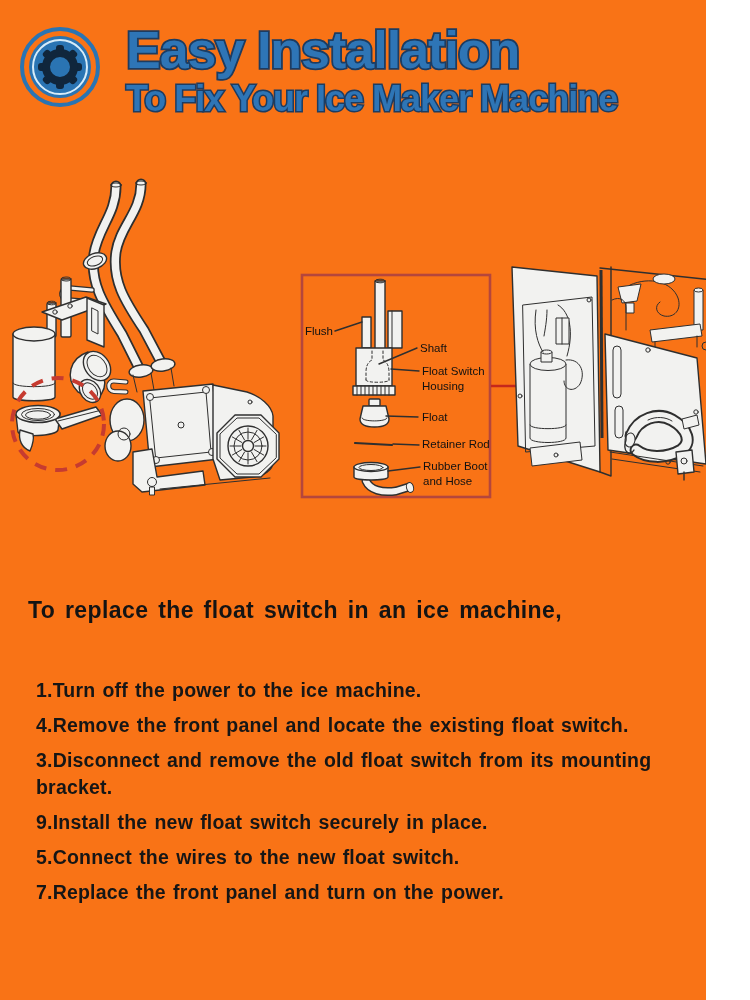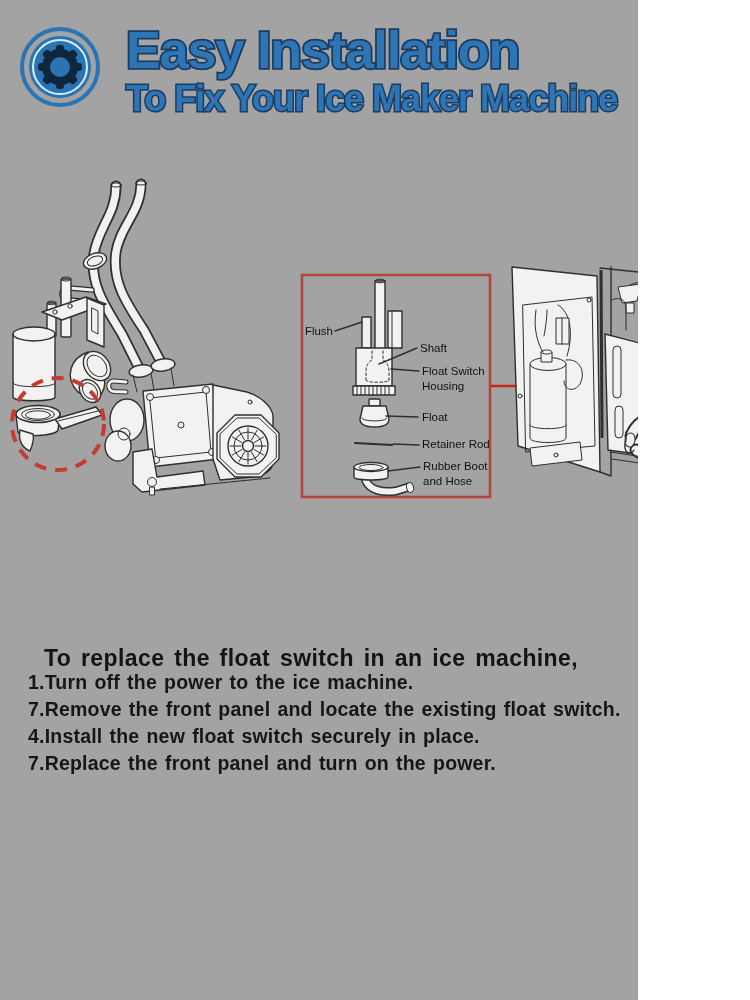--- a/index.html
+++ b/index.html
@@ -1,43 +1,43 @@
 <!DOCTYPE html>
 <html><head>
 <meta charset="utf-8">
 <style>
   html,body { margin:0; padding:0; }
   .canvas {
-    position:relative; width:638px; height:1000px;
-    background:#a3a3a3; overflow:hidden;
+    position:relative; width:706px; height:1000px;
+    background:#f97316; overflow:hidden;
     font-family:"Liberation Sans", sans-serif;
   }
   .hdr-svg { position:absolute; left:0; top:0; }
   .diagram-svg { position:absolute; left:0; top:160px; }
   .hdr-title { font:bold 52px "Liberation Sans", sans-serif; fill:#2e75b6; stroke:#1d3c61; stroke-width:3.6px; paint-order:stroke; letter-spacing:-1px; }
   .hdr-sub   { font:bold 36px "Liberation Sans", sans-serif; fill:#2e75b6; stroke:#1d3c61; stroke-width:3px;  paint-order:stroke; letter-spacing:-1px; }
   .ln      { fill:none; stroke:#2f2f2f; stroke-width:1.4; stroke-linecap:round; stroke-linejoin:round; }
   .thin    { stroke-width:1; }
   .fb      { fill:#f2f2f0; stroke:#2f2f2f; stroke-width:1.4; stroke-linejoin:round; }
   .fbt     { fill:#f2f2f0; stroke:#2f2f2f; stroke-width:1; stroke-linejoin:round; }
   .tube-d  { fill:none; stroke:#2f2f2f; stroke-linecap:round; stroke-linejoin:round; }
   .tube-l  { fill:none; stroke:#f2f2f0; stroke-linecap:round; stroke-linejoin:round; }
   .dash    { stroke-dasharray:2.5 2.3; }
   .lbl     { font:11.5px "Liberation Sans", sans-serif; fill:#111; }
   .heading {
-    position:absolute; left:44px; top:594px; width:706px;
+    position:absolute; left:28px; top:594px; width:706px;
     font-weight:bold; font-size:23px; line-height:33px;
-    color:#141414; letter-spacing:0.4px; word-spacing:3px;margin-top:48px;
+    color:#141414; letter-spacing:0.4px; word-spacing:3px;
   }
   .steps {
     position:absolute; left:28px; top:669px; width:706px;
     font-weight:bold; font-size:19.5px; line-height:27px;
     color:#161616; letter-spacing:0.2px; word-spacing:1.5px;
   }
-  .steps p { margin:0; }
+  .steps p { margin:8px; }
 </style>
 </head>
 <body>
 
 <div class="canvas">
 
   <svg class="hdr-svg" width="750" height="150">
     <g>
       <circle cx="60" cy="67" r="38" fill="none" stroke="#2a74b3" stroke-width="4"></circle>
       <circle cx="60" cy="67" r="31" fill="#2a74b3" stroke="none"></circle>
@@ -246,18 +246,20 @@
       <polygon class="fb" points="716,448 729,446 730,468 717,470"></polygon>
     </g>
   </svg>
 
   <div class="heading">
     <div>To replace the float switch in an ice machine,</div>
   </div>
 
   <div class="steps">
     <p>1.Turn off the power to the ice machine.</p>
-    <p>7.Remove the front panel and locate the existing float switch.</p>
-    <p>4.Install the new float switch securely in place.</p>
+    <p>4.Remove the front panel and locate the existing float switch.</p>
+    <p>3.Disconnect and remove the old float switch from its mounting bracket.</p>
+    <p>9.Install the new float switch securely in place.</p>
+    <p>5.Connect the wires to the new float switch.</p>
     <p>7.Replace the front panel and turn on the power.</p>
   </div>
 
 </div>
 
 </body></html>

